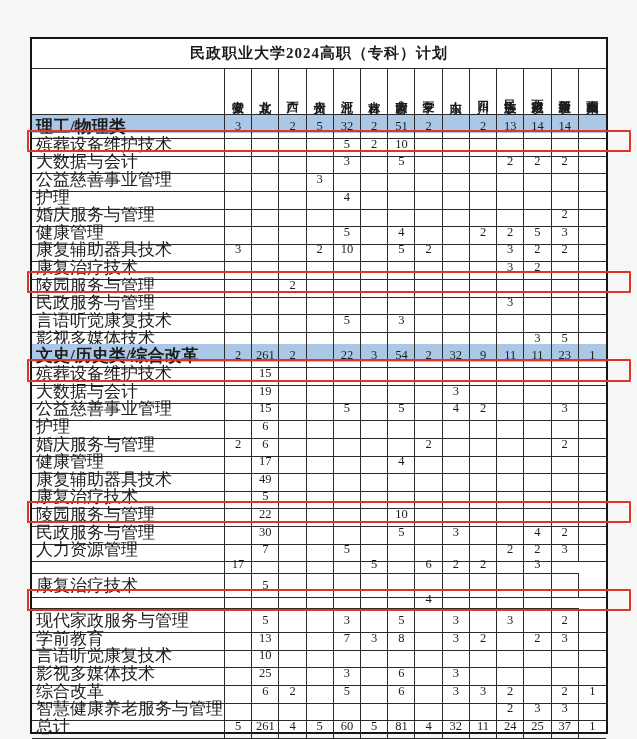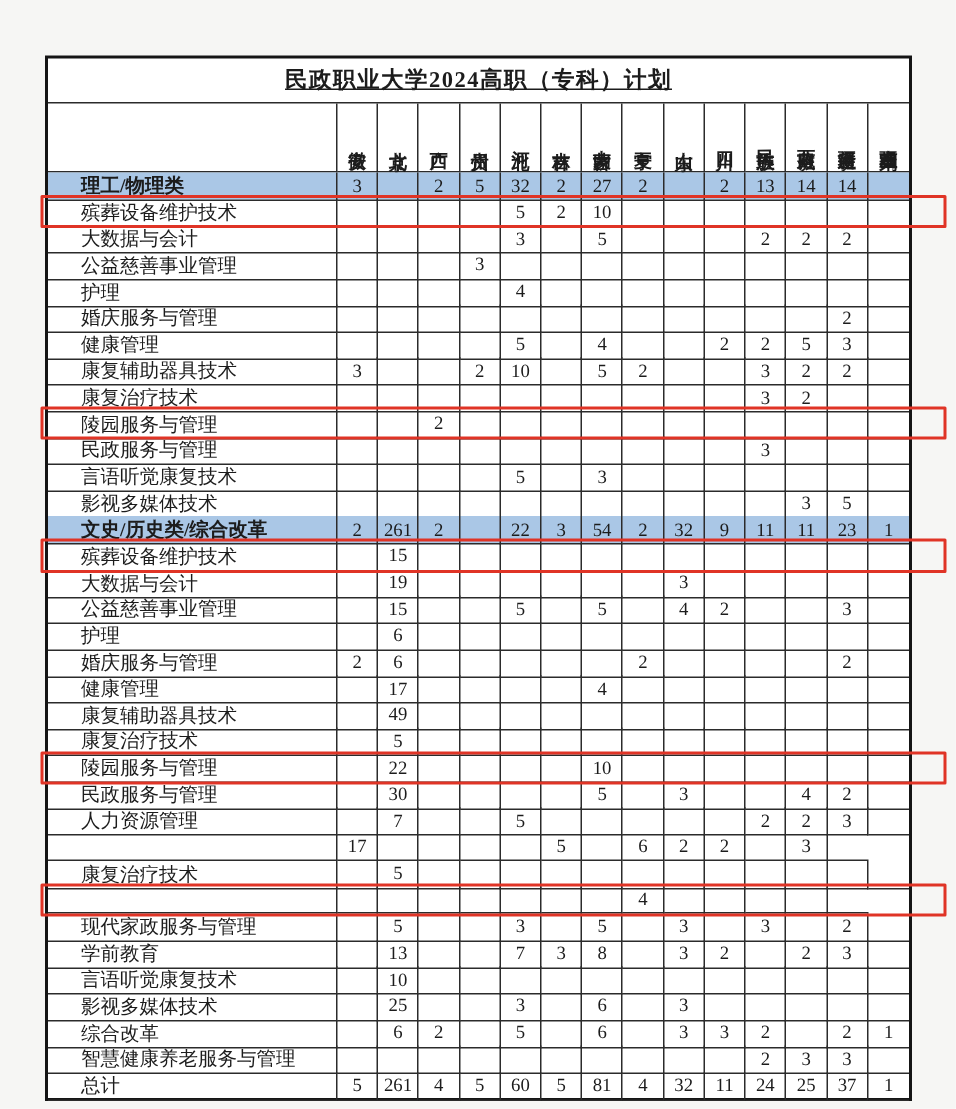--- a/index.html
+++ b/index.html
@@ -14,21 +14,21 @@
   .page{position:absolute;inset:0;background:#f6f6f4;}
   .table-wrap{
     position:absolute;left:30px;top:37px;width:578px;
     background:#fff;
     border:2px solid #151515;
     box-sizing:border-box;
   }
   .title-row{
     height:29px;display:flex;align-items:center;justify-content:center;
     border-bottom:1px solid #2b2b2b;
-    font-weight:bold;font-size:15px;letter-spacing:1px;text-decoration:underline;
+    font-weight:bold;font-size:15px;letter-spacing:1px;
   }
   .grid-row{
     display:grid;
     grid-template-columns:193px repeat(14, 1fr);
     position:relative;
   }
   .header-row{height:46px;}
   .hcell, .lcell, .vcell{
     border-right:1px solid #2b2b2b;
     border-bottom:1px solid #2b2b2b;
@@ -40,22 +40,22 @@
   .hcell{
     writing-mode:vertical-rl;
     text-orientation:upright;
     font-size:12px;font-weight:600;
     line-height:1;letter-spacing:1px;
     padding:1px 0;
   }
   .data-row{height:17.65px;}
   .lcell{
     justify-content:flex-start;
-    padding-left:22px;
-    font-size:13px;
+    padding-left:4px;
+    font-size:17px;
     white-space:nowrap;
   }
   .vcell{font-size:12.5px;}
   .section{background:#aac7e6;}
   .section .lcell{font-weight:bold;}
   .highlight::after{
     content:"";
     position:absolute;
     left:-5px;right:-25px;top:-2.5px;bottom:-2px;
     border:2.5px solid #e03426;
@@ -89,21 +89,21 @@
       </div>
     <div id="rows-container">
         <div class="grid-row data-row section">
           <div class="lcell">理工/物理类</div>
           <div class="vcell">3</div>
           <div class="vcell"></div>
           <div class="vcell">2</div>
           <div class="vcell">5</div>
           <div class="vcell">32</div>
           <div class="vcell">2</div>
-          <div class="vcell">27</div>
+          <div class="vcell">51</div>
           <div class="vcell">2</div>
           <div class="vcell"></div>
           <div class="vcell">2</div>
           <div class="vcell">13</div>
           <div class="vcell">14</div>
           <div class="vcell">14</div>
           <div class="vcell"></div>
         </div>
         <div class="grid-row data-row highlight">
           <div class="lcell">殡葬设备维护技术</div>

